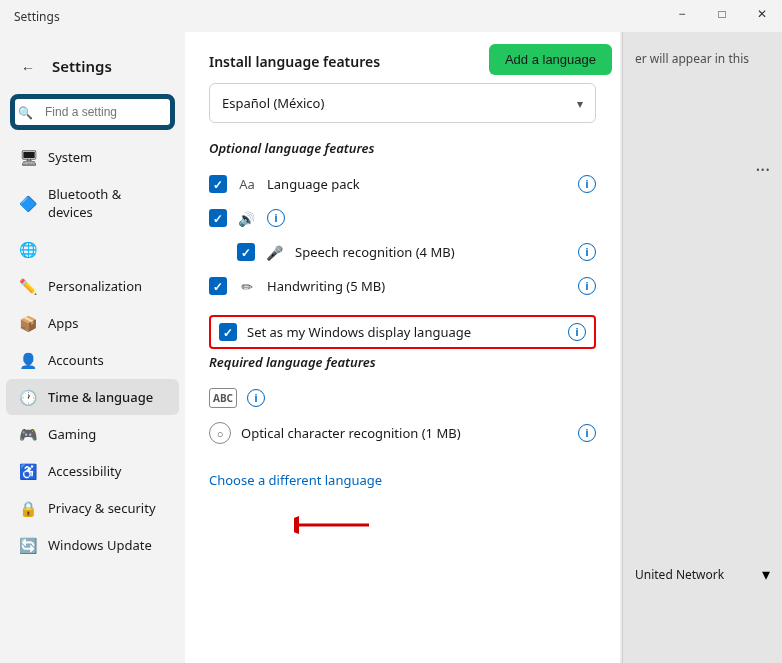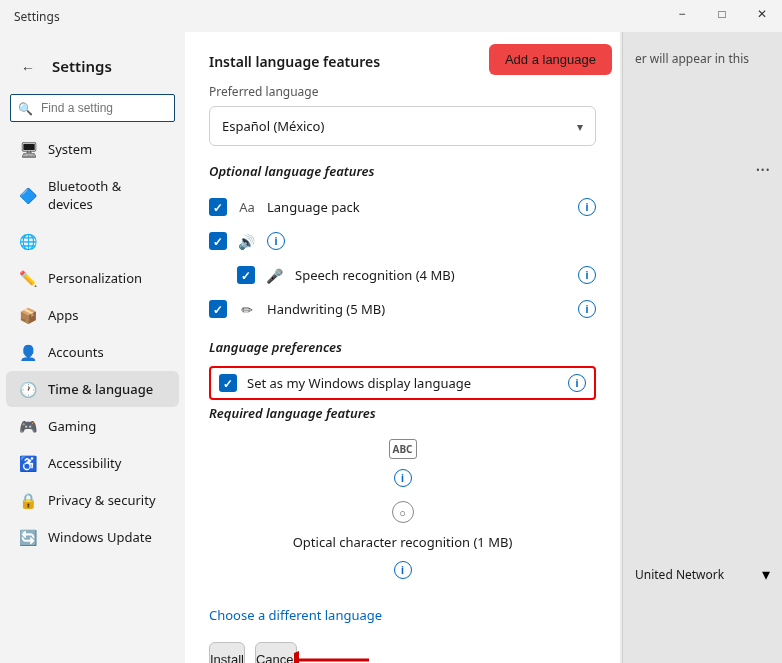--- a/index.html
+++ b/index.html
@@ -36,22 +36,22 @@
       font-weight: 600;
       color: #1a1a1a;
     }
     .search-box {
       margin: 6px 10px 8px 10px;
       position: relative;
     }
     .search-box input {
       width: 100%;
       padding: 6px 10px 6px 30px;
-      border: 1px solid #0c4a6e;
-      border-radius: 2px;
+      border: 5px solid #0c4a6e;
+      border-radius: 8px;
       background: #fff;
       font-size: 12px;
       color: #737373;
       outline: none;
     }
     .search-icon-wrap {
       position: absolute; left: 8px; top: 50%; transform: translateY(-50%);
       color: #888; font-size: 12px;
     }
     .nav-items { flex: 1; overflow-y: auto; }
@@ -78,21 +78,21 @@
       background: #fff;
       height: 663px;
       overflow: hidden;
       position: relative;
       display: flex;
       flex-direction: column;
     }
     .add-lang-btn {
       position: absolute;
       top: 12px; right: 24px;
-      background: #ef4444;
+      background: #22c55e;
       border: none;
       border-radius: 6px;
       padding: 8px 16px;
       font-size: 13px;
       color: #1a1a1a;
       cursor: pointer;
     }
 
     
     .overlay {
@@ -189,21 +189,20 @@
       cursor: pointer;
       background: #fff;
     }
     .lang-pref-box .feat-label { font-size: 13px; color: #1a1a1a; flex: 1; }
 
     
     .req-section { }
     .req-item {
       display: flex; align-items: center; gap: 10px;
       padding: 7px 0;
-      flex-direction: column;
     }
     .req-icon {
       width: 22px; height: 22px;
       display: flex; align-items: center; justify-content: center;
       font-size: 13px;
       color: #555;
     }
 
     
     .choose-lang-link {
@@ -404,21 +403,20 @@
       </div>
       <div class="right-bottom-hint">based on your</div>
     </div>
 
     <button class="add-lang-btn" style="position:absolute; top:12px; right:170px; z-index:1;">Add a language</button>
 
     <div class="overlay">
       <div class="modal">
 
         <div class="modal-title">Install language features</div>
-        <div class="modal-label">Preferred language</div>
 
         <div class="lang-select">
           <span>Español (México)</span>
           <span class="chevron">▾</span>
         </div>
 
         <div class="section-title">Optional language features</div>
 
         <div class="feature-item">
           <div class="checkbox">
@@ -449,21 +447,20 @@
         <div class="feature-item">
           <div class="checkbox">
             <span class="checkbox-checkmark">✓</span>
           </div>
           <div class="feat-icon">✏</div>
           <span class="feat-label">Handwriting (5 MB)</span>
           <div class="info-icon">i</div>
         </div>
 
         <div class="lang-pref-section">
-          <div class="section-title">Language preferences</div>
           <div class="lang-pref-box">
             <div class="checkbox">
               <span class="checkbox-checkmark">✓</span>
             </div>
             <span class="feat-label">Set as my Windows display language</span>
             <div class="info-icon">i</div>
           </div>
         </div>
 
         <div class="req-section">
@@ -477,24 +474,20 @@
           <div class="req-item">
             <div class="req-icon" style="width:22px; height:22px; border:1.5px solid #888; border-radius:50%; font-size:11px; display:flex; align-items:center; justify-content:center;">○</div>
             <span class="feat-label">Optical character recognition (1 MB)</span>
             <div class="info-icon">i</div>
           </div>
         </div>
 
         <a class="choose-lang-link">Choose a different language</a>
 
         <div class="arrow-wrap">
-          <div class="btn-row">
-            <button class="btn-install">Install</button>
-            <button class="btn-cancel">Cancel</button>
-          </div>
 
           <svg style="position:absolute; left:85px; top:8px;" width="80" height="28">
             <defs>
               <marker id="arrowhead" markerWidth="8" markerHeight="6" refX="0" refY="3" orient="auto">
                 <polygon points="0 0, 8 3, 0 6" fill="#cc0000"></polygon>
               </marker>
             </defs>
             <line x1="75" y1="14" x2="5" y2="14" stroke="#cc0000" stroke-width="3" marker-end="url(#arrowhead)"></line>
           </svg>
         </div>

